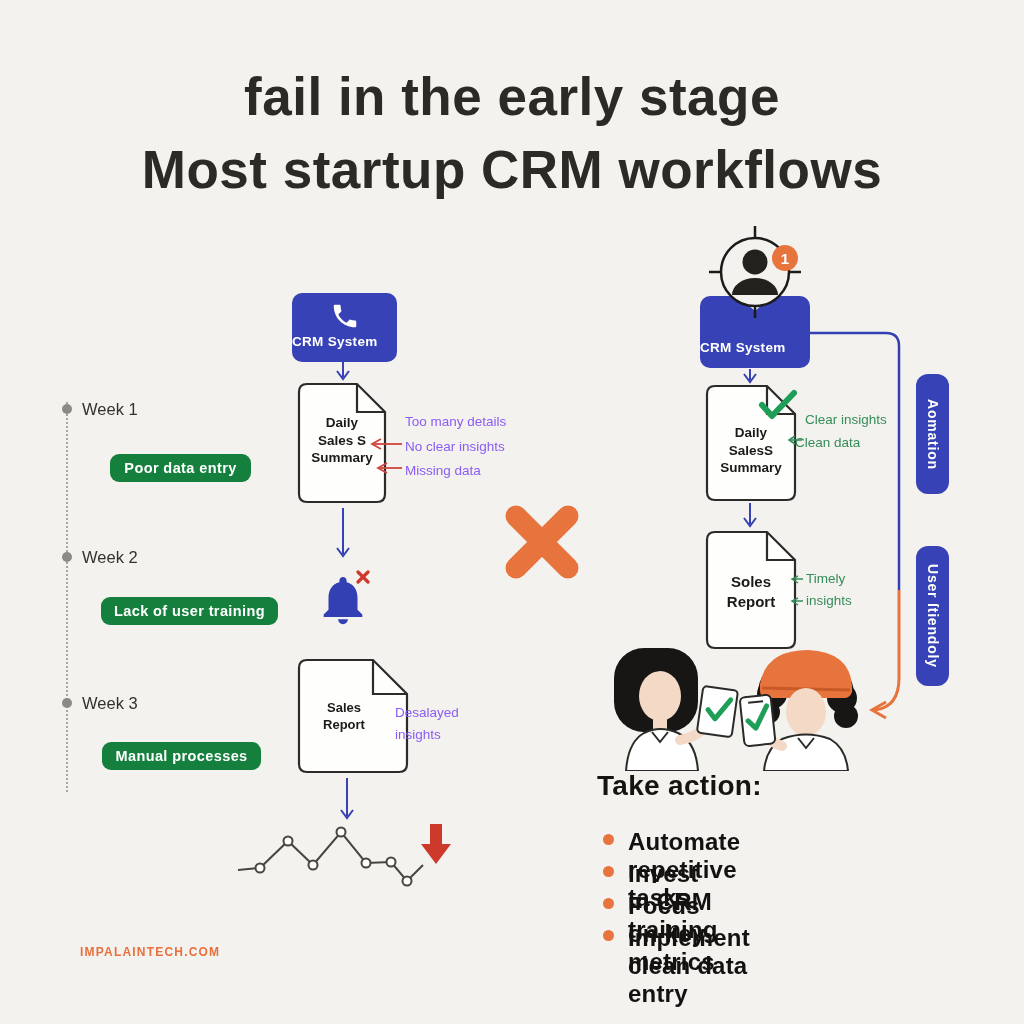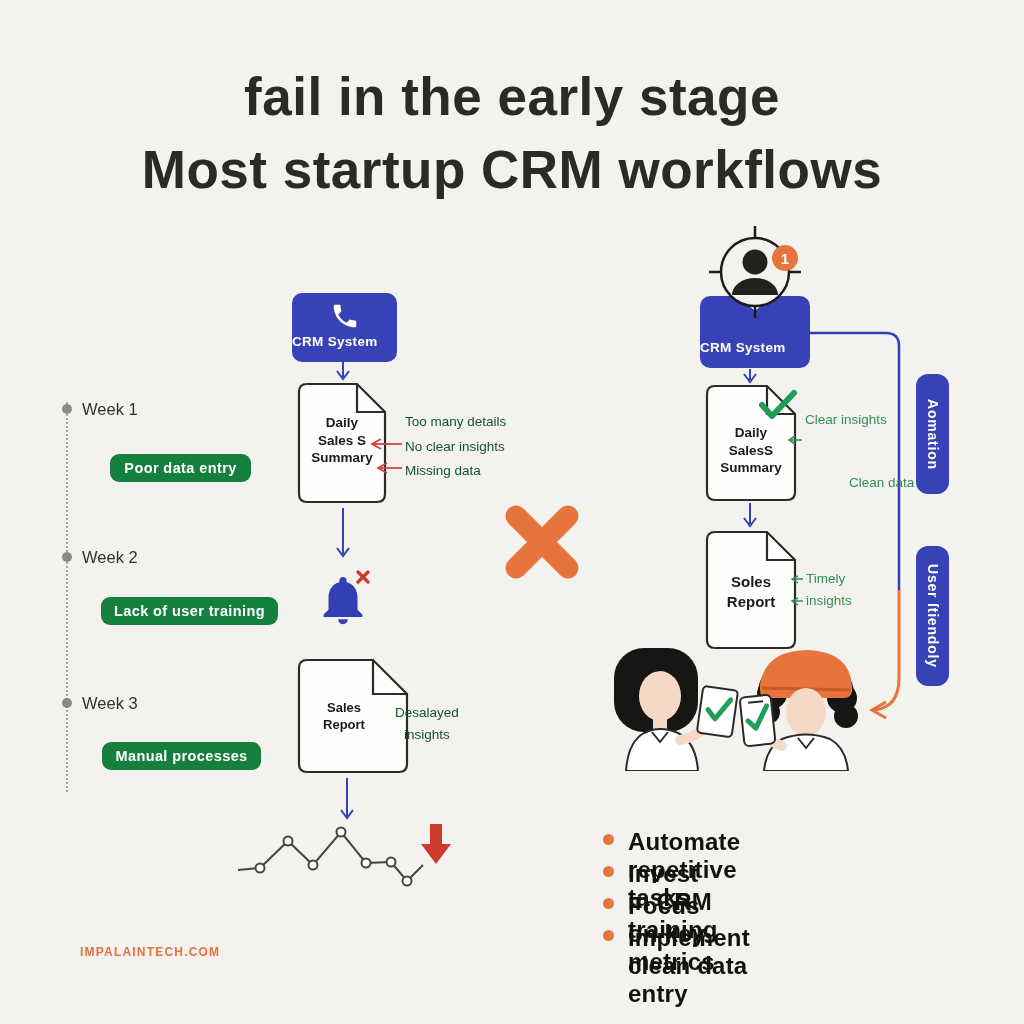--- a/index.html
+++ b/index.html
@@ -13,21 +13,21 @@
     font-size:53px;font-weight:800;color:#2b2a27;line-height:1.38;letter-spacing:.5px;}
   .week-label{font-size:16.5px;color:#33322f;}
   .issue-badge{background:#15803d;color:#fff;border-radius:9px;
     font-size:14.5px;font-weight:700;letter-spacing:.4px;
     display:flex;align-items:center;justify-content:center;}
   .dot{width:10px;height:10px;border-radius:50%;background:#8b8a84;}
   .dotted-line{width:0;border-left:2px dotted #a5a49d;}
   .crm-box{background:#3642b5;border-radius:10px;}
   .crm-label{color:#fff;font-size:13.5px;font-weight:700;text-align:left;letter-spacing:.3px;}
   .doc-text{text-align:center;font-size:13.5px;font-weight:700;color:#1b1a18;line-height:1.3;}
-  .note-red{font-size:13.5px;color:#14532d;line-height:1.65;text-align:center;}
+  .note-red{font-size:13.5px;color:#8b5cf6;line-height:1.65;}
   .note-green{font-size:13.5px;color:#368c59;line-height:1.65;}
   .vbadge{background:#3642b5;border-radius:12px;color:#fff;
     writing-mode:vertical-rl;display:flex;align-items:center;justify-content:center;
     font-size:14px;font-weight:700;letter-spacing:.8px;}
   .count-badge{background:#e8743d;border-radius:50%;color:#fff;
     display:flex;align-items:center;justify-content:center;font-size:15px;font-weight:700;}
   .ta-heading{font-size:28px;font-weight:800;color:#161410;letter-spacing:.3px;}
   .ta-label{font-size:24px;font-weight:700;color:#131210;letter-spacing:.2px;}
   .ta-dot{width:11px;height:11px;border-radius:50%;background:#e8743d;}
   .footer{font-size:12px;font-weight:700;color:#e8703c;letter-spacing:1.2px;}
@@ -173,21 +173,21 @@
   </svg>
   <svg class="abs" style="left:757px;top:388px;" width="42" height="34">
     <polyline points="5,17 15,28 37,5" fill="none" stroke="#1f9e58" stroke-width="6" stroke-linecap="round" stroke-linejoin="round"></polyline>
   </svg>
   <div class="abs doc-text" style="left:705px;top:424px;width:92px;">
     <div>Daily</div>
     <div>SalesS</div>
     <div>Summary</div>
   </div>
   <div class="abs note-green" style="left:805px;top:409px;">Clear insights</div>
-  <div class="abs note-green" style="left:849px;top:432px;margin-top:40px;">Clean data</div>
+  <div class="abs note-green" style="left:795px;top:432px;">Clean data</div>
   <svg class="abs" style="left:786px;top:435px;" width="16" height="10">
     <line x1="16" y1="5" x2="4" y2="5" stroke="#368c59" stroke-width="1.6"></line>
     <polyline points="9,1 3,5 9,9" fill="none" stroke="#368c59" stroke-width="1.6"></polyline>
   </svg>
 
   <svg class="abs" style="left:743px;top:503px;" width="14" height="27">
     <line x1="7" y1="0" x2="7" y2="21" stroke="#3642b5" stroke-width="2"></line>
     <polyline points="1,15 7,23 13,15" fill="none" stroke="#3642b5" stroke-width="2"></polyline>
   </svg>
 
@@ -245,20 +245,21 @@
         <rect x="146" y="60" width="31" height="49" rx="5" fill="#ffffff" stroke="#2a2a28" stroke-width="2"></rect>
         <line x1="154" y1="66" x2="169" y2="66" stroke="#2a2a28" stroke-width="2"></line>
         <polyline points="152,84 159,92 172,71" fill="none" stroke="#1f9e58" stroke-width="5" stroke-linecap="round" stroke-linejoin="round"></polyline>
       </g>
     </g>
   </svg>
 
   <div class="abs vbadge" style="left:916px;top:374px;width:33px;height:120px;">Aomation</div>
   <div class="abs vbadge" style="left:916px;top:546px;width:33px;height:140px;">User ſtiendoly</div>
 
+  <div class="abs ta-heading" style="left:597px;top:770px;">Take action:</div>
 
   <div class="abs" style="left:603px;top:828px;">
     <div style="position:relative;height:32px;">
       <span class="ta-dot abs" style="left:0;top:6px;"></span>
       <span class="ta-label abs" style="left:25px;top:0;">Automate repetitive tasks</span>
     </div>
     <div style="position:relative;height:32px;">
       <span class="ta-dot abs" style="left:0;top:6px;"></span>
       <span class="ta-label abs" style="left:25px;top:0;">Invest in CRM training</span>
     </div>

